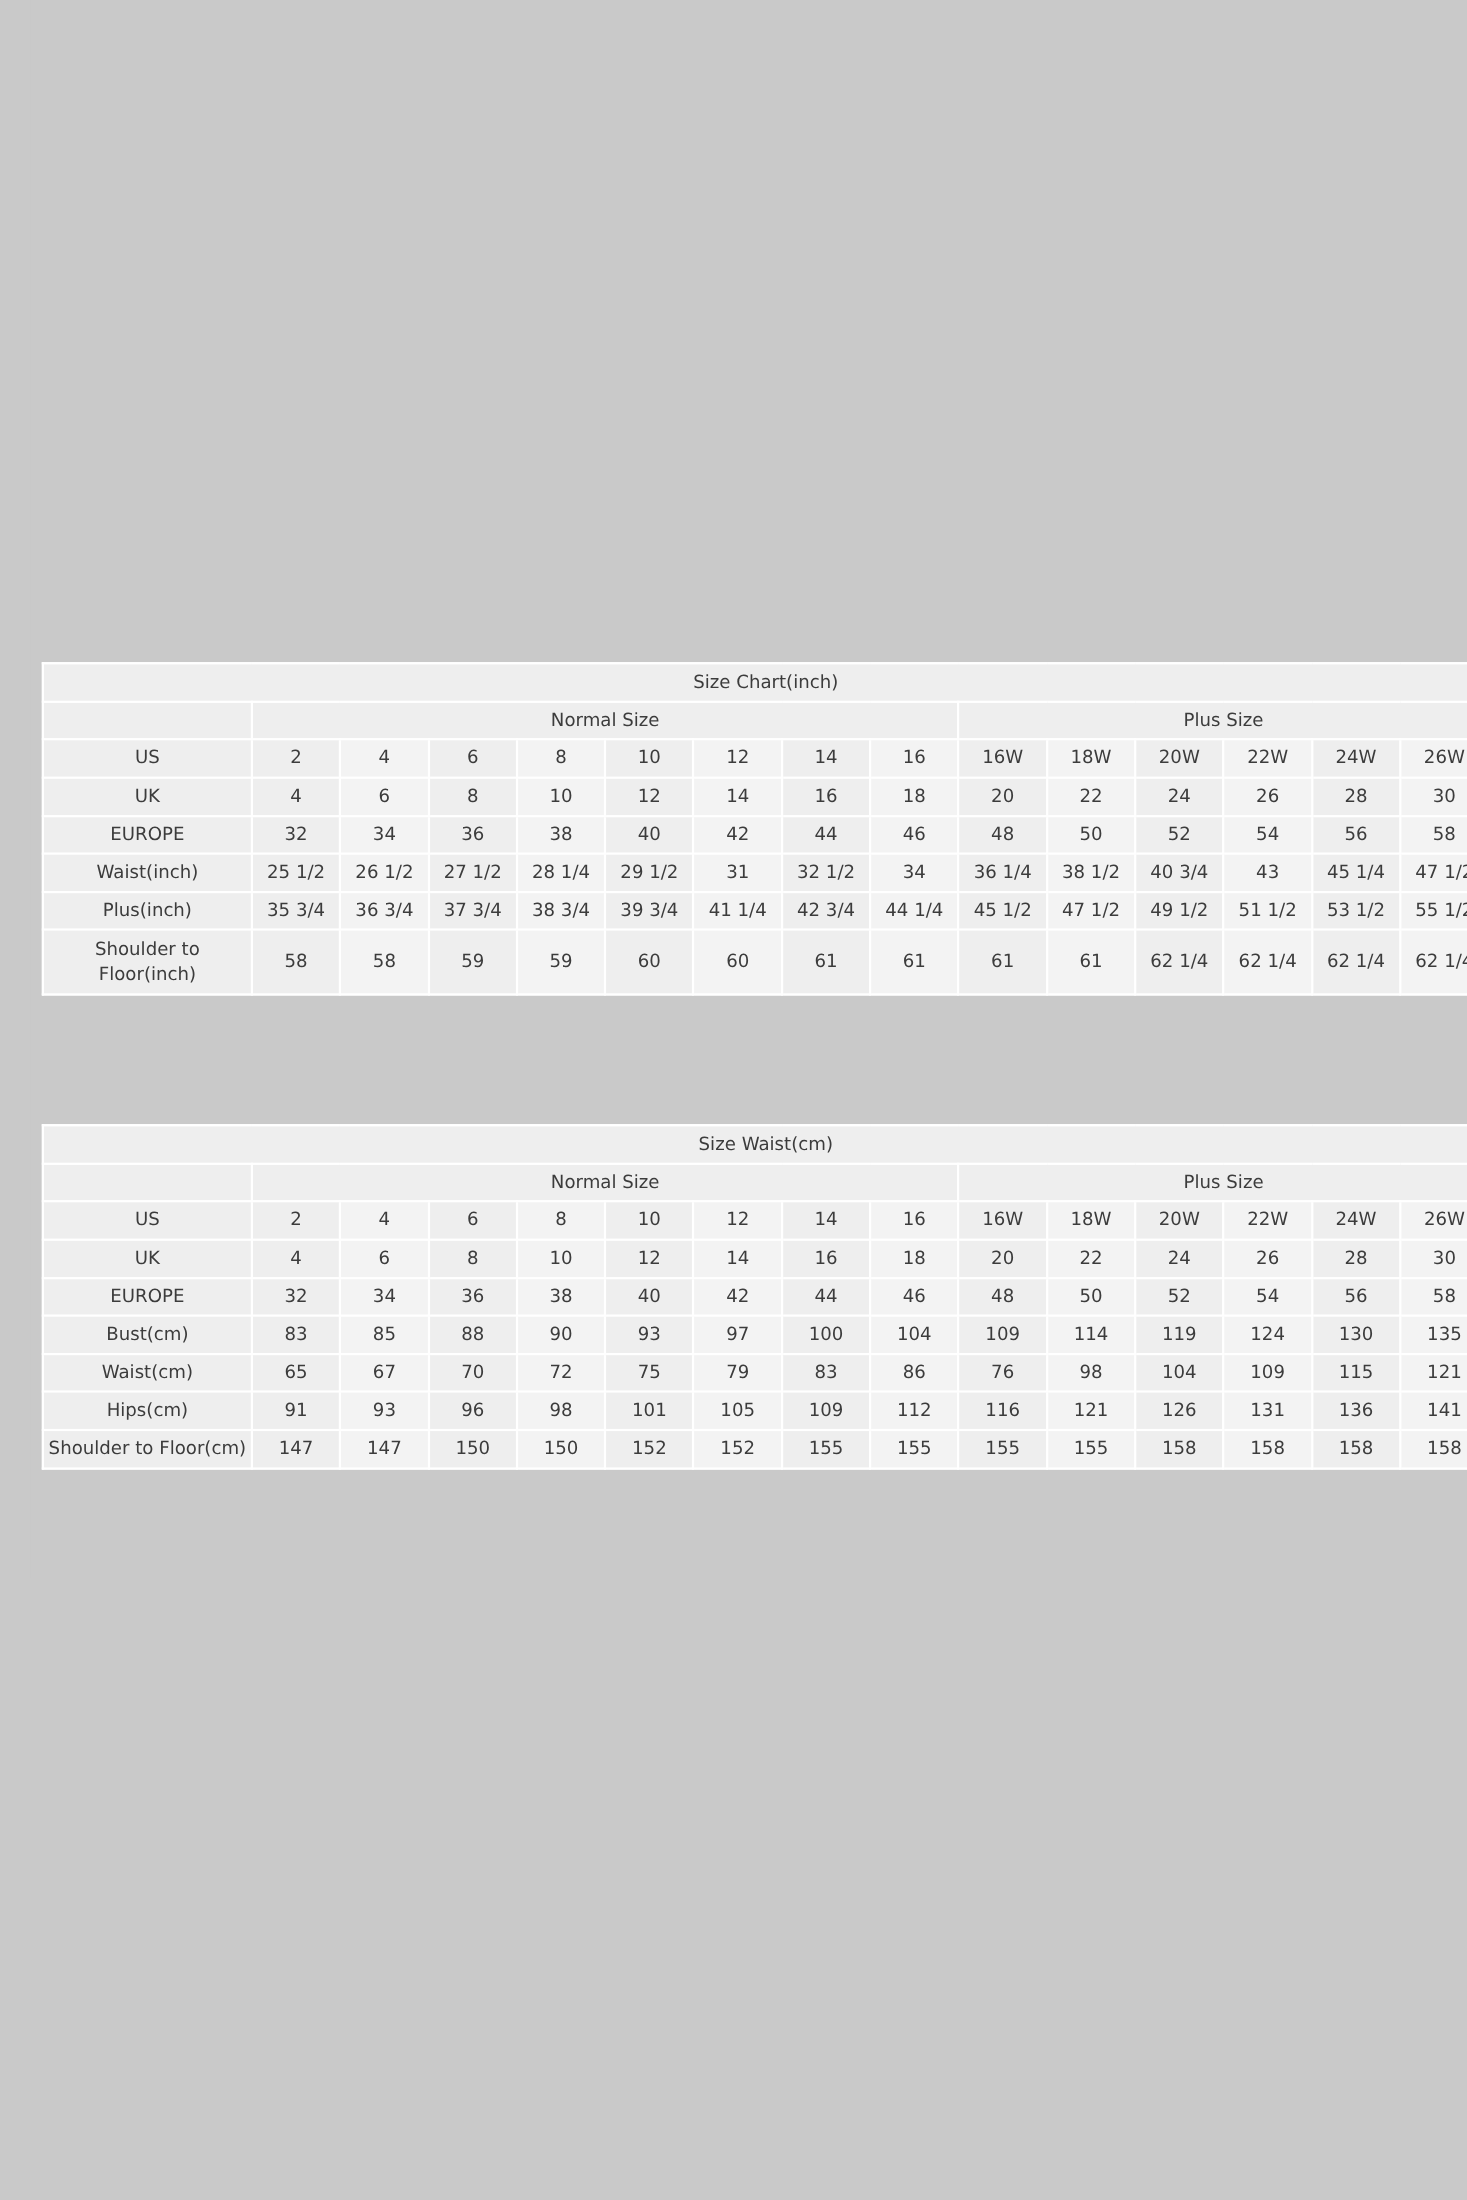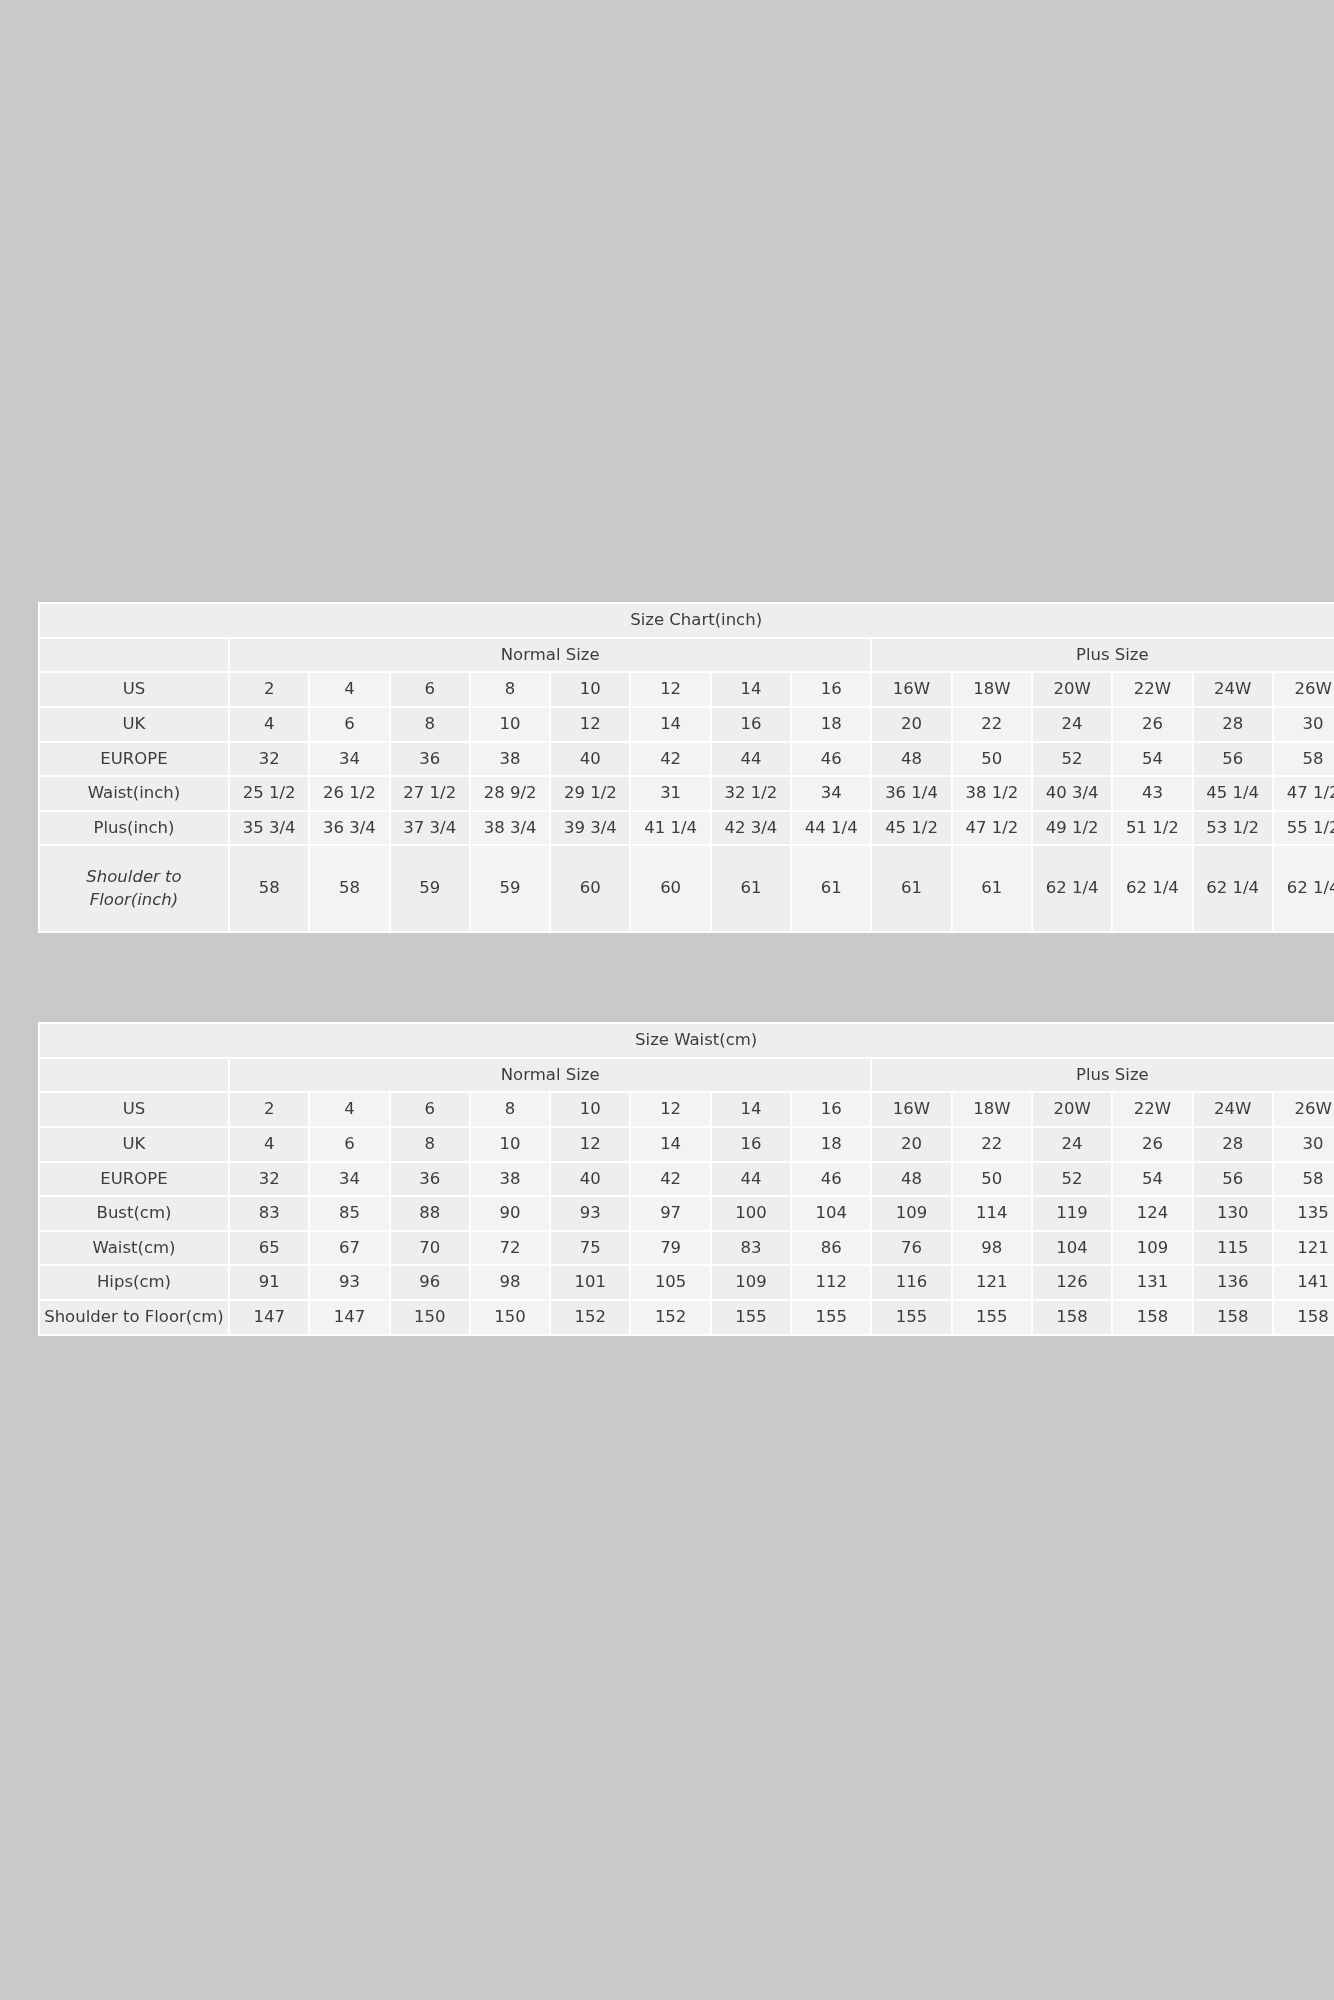--- a/index.html
+++ b/index.html
@@ -59,22 +59,21 @@
     background: #d4d4d4;
   }
   td.row-header {
     background: #dedede;
     font-size: 16.5px;
     color: #3b3b3b;
     padding: 8px 4px;
   }
   td.row-header.tall {
     line-height: 1.35;
-    padding: 20px 4px;
-    font-style: italic;
+    padding: 6px 4px;
   }
   td.data-cell {
     background: #ececec;
   }
   td.data-cell.alt {
     background: #f3f3f3;
   }
 </style>
 </head>
 <body>
@@ -150,21 +149,21 @@
           <td class="data-cell">56</td>
           <td class="data-cell alt">58</td>
         </tr>
 
 
         <tr>
           <td class="row-header">Waist(inch)</td>
           <td class="data-cell">25 1/2</td>
           <td class="data-cell alt">26 1/2</td>
           <td class="data-cell">27 1/2</td>
-          <td class="data-cell alt">28 9/2</td>
+          <td class="data-cell alt">28 1/4</td>
           <td class="data-cell">29 1/2</td>
           <td class="data-cell alt">31</td>
           <td class="data-cell">32 1/2</td>
           <td class="data-cell alt">34</td>
           <td class="data-cell">36 1/4</td>
           <td class="data-cell alt">38 1/2</td>
           <td class="data-cell">40 3/4</td>
           <td class="data-cell alt">43</td>
           <td class="data-cell">45 1/4</td>
           <td class="data-cell alt">47 1/2</td>

